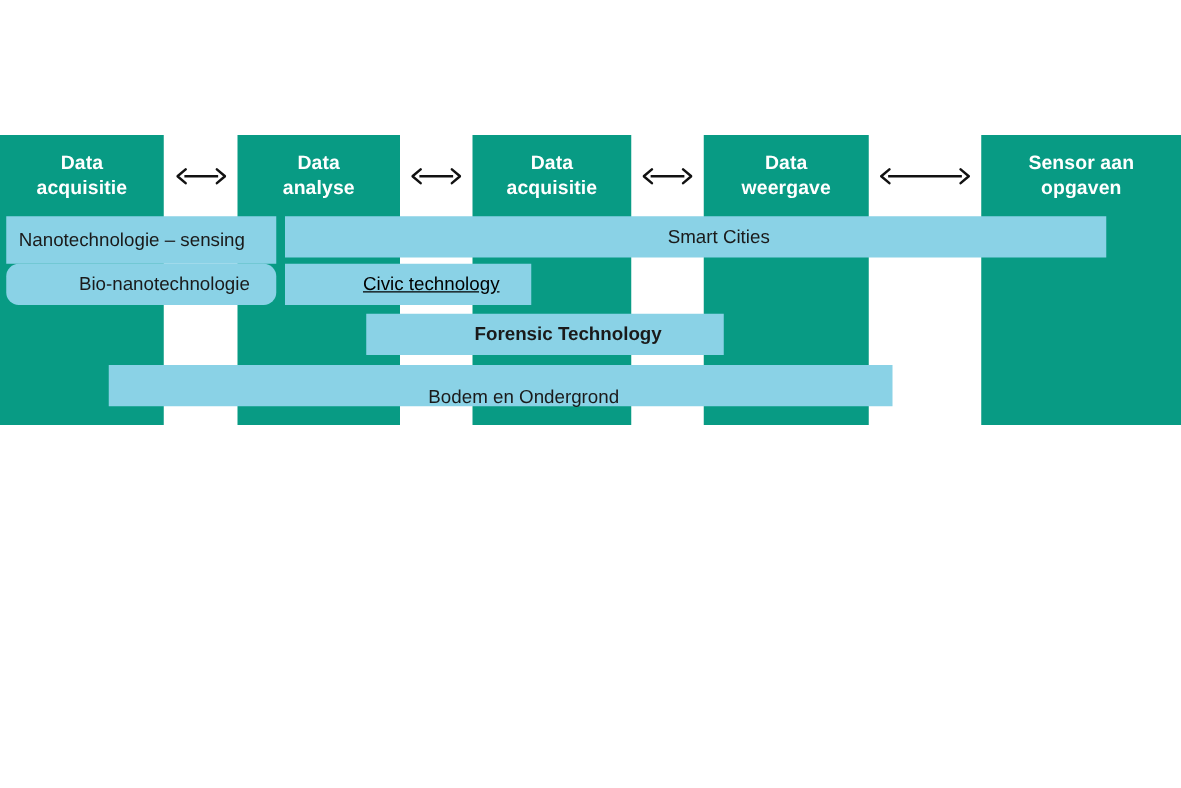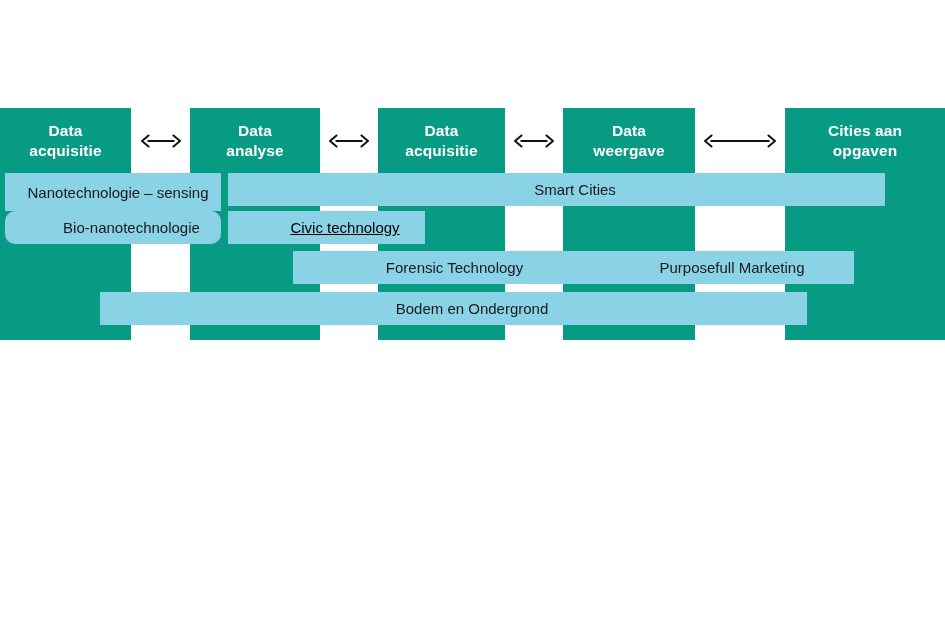--- a/index.html
+++ b/index.html
@@ -94,21 +94,21 @@
         <div><span>Data</span><br><span>acquisitie</span></div>
       </div>
     </div>
     <div class="col" style="left: 563px; width: 132px; background: rgb(8, 155, 132);">
       <div class="col-label">
         <div><span>Data</span><br><span>weergave</span></div>
       </div>
     </div>
     <div class="col" style="left: 785px; width: 160px; background: rgb(8, 155, 132);">
       <div class="col-label">
-        <div><span>Cities aan</span><br><span>opgaven</span></div>
+        <div><span>Sensor aan</span><br><span>opgaven</span></div>
       </div>
     </div>
     <div class="arrow" style="left: 131px; width: 59px;">
       <svg width="40" height="18" viewBox="0 0 40 18">
         <line x1="6.5" y1="9" x2="33.5" y2="9" stroke="#121212" stroke-width="2"></line>
         <polyline points="7.5,3.5 1,9 7.5,14.5" fill="none" stroke="#121212" stroke-width="2" stroke-linecap="round" stroke-linejoin="round"></polyline>
         <polyline points="32.5,3.5 39,9 32.5,14.5" fill="none" stroke="#121212" stroke-width="2" stroke-linecap="round" stroke-linejoin="round"></polyline>
       </svg>
     </div>
     <div class="arrow" style="left: 320px; width: 58px;">
@@ -125,34 +125,31 @@
         <polyline points="32.5,3.5 39,9 32.5,14.5" fill="none" stroke="#121212" stroke-width="2" stroke-linecap="round" stroke-linejoin="round"></polyline>
       </svg>
     </div>
     <div class="arrow" style="left: 695px; width: 90px;">
       <svg width="72" height="18" viewBox="0 0 72 18">
         <line x1="6.5" y1="9" x2="65.5" y2="9" stroke="#121212" stroke-width="2"></line>
         <polyline points="7.5,3.5 1,9 7.5,14.5" fill="none" stroke="#121212" stroke-width="2" stroke-linecap="round" stroke-linejoin="round"></polyline>
         <polyline points="64.5,3.5 71,9 64.5,14.5" fill="none" stroke="#121212" stroke-width="2" stroke-linecap="round" stroke-linejoin="round"></polyline>
       </svg>
     </div>
-    <div class="bar pad-left" style="left: 5px; top: 173px; width: 216px; height: 38px; background: rgb(138, 210, 230); color: rgb(26, 26, 26); justify-content: center;">
+    <div class="bar pad-left" style="left: 5px; top: 173px; width: 216px; height: 38px; background: rgb(138, 210, 230); color: rgb(26, 26, 26);">
       <span>Nanotechnologie – sensing</span>
     </div>
     <div class="bar pad-center" style="left: 228px; top: 173px; width: 657px; height: 33px; background: rgb(138, 210, 230); color: rgb(26, 26, 26);">
       <span>Smart Cities</span>
     </div>
     <div class="bar pad-center" style="left: 5px; top: 211px; width: 216px; height: 33px; background: rgb(138, 210, 230); color: rgb(26, 26, 26); border-radius: 10px;">
       <span>Bio-nanotechnologie</span>
     </div>
     <div class="bar pad-center" style="left: 228px; top: 211px; width: 197px; height: 33px; background: rgb(138, 210, 230); color: #000000; text-decoration: underline;">
       <span>Civic technology</span>
     </div>
-    <div class="bar pad-center" style="left: 293px; top: 251px; width: 286px; height: 33px; background: rgb(138, 210, 230); color: rgb(26, 26, 26);">
+    <div class="bar pad-center" style="left: 293px; top: 251px; width: 286px; height: 33px; background: rgb(138, 210, 230); color: rgb(26, 26, 26); font-weight: bold;">
       <span>Forensic Technology</span>
     </div>
-    <div class="bar pad-center" style="left: 573px; top: 251px; width: 281px; height: 33px; background: rgb(138, 210, 230); color: rgb(26, 26, 26);">
-      <span>Purposefull Marketing</span>
-    </div>
-    <div class="bar pad-center" style="left: 100px; top: 292px; width: 707px; height: 33px; background: rgb(138, 210, 230); color: rgb(26, 26, 26);">
+    <div class="bar pad-center" style="left: 87px; top: 292px; width: 627px; height: 33px; background: rgb(138, 210, 230); color: rgb(26, 26, 26); align-items: flex-end;">
       <span>Bodem en Ondergrond</span>
     </div>
   </div>
 
 </body></html>

